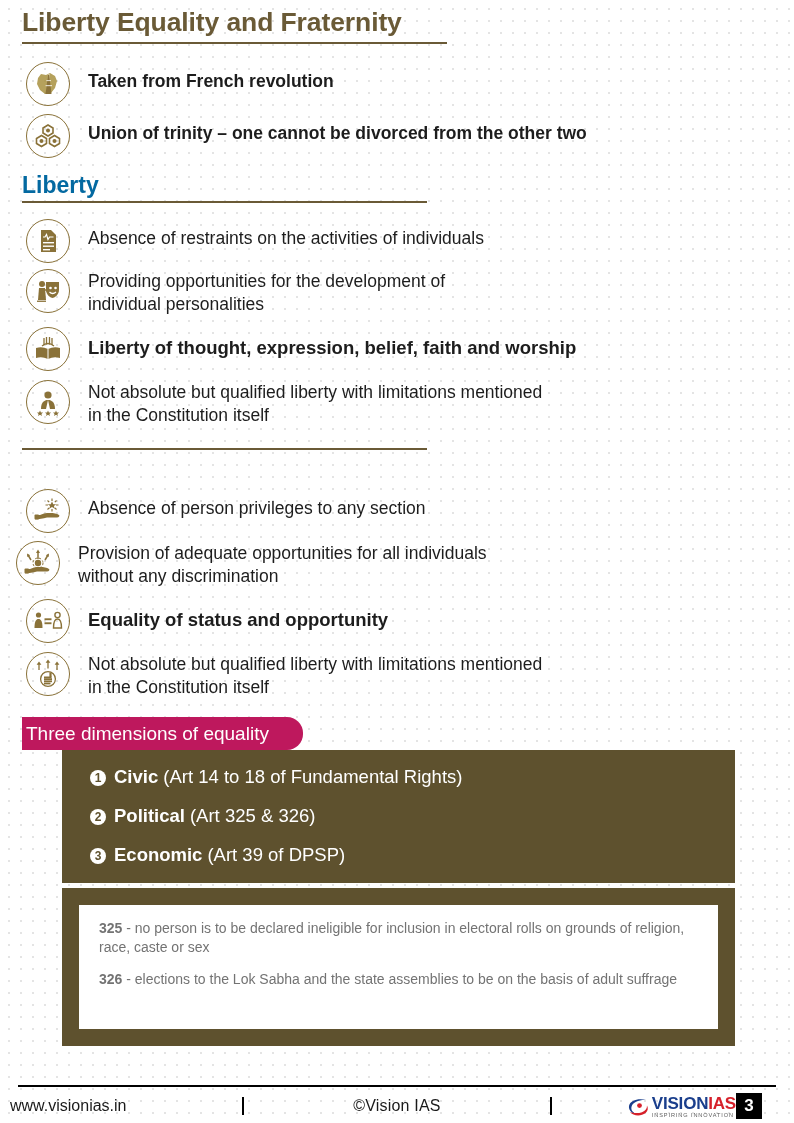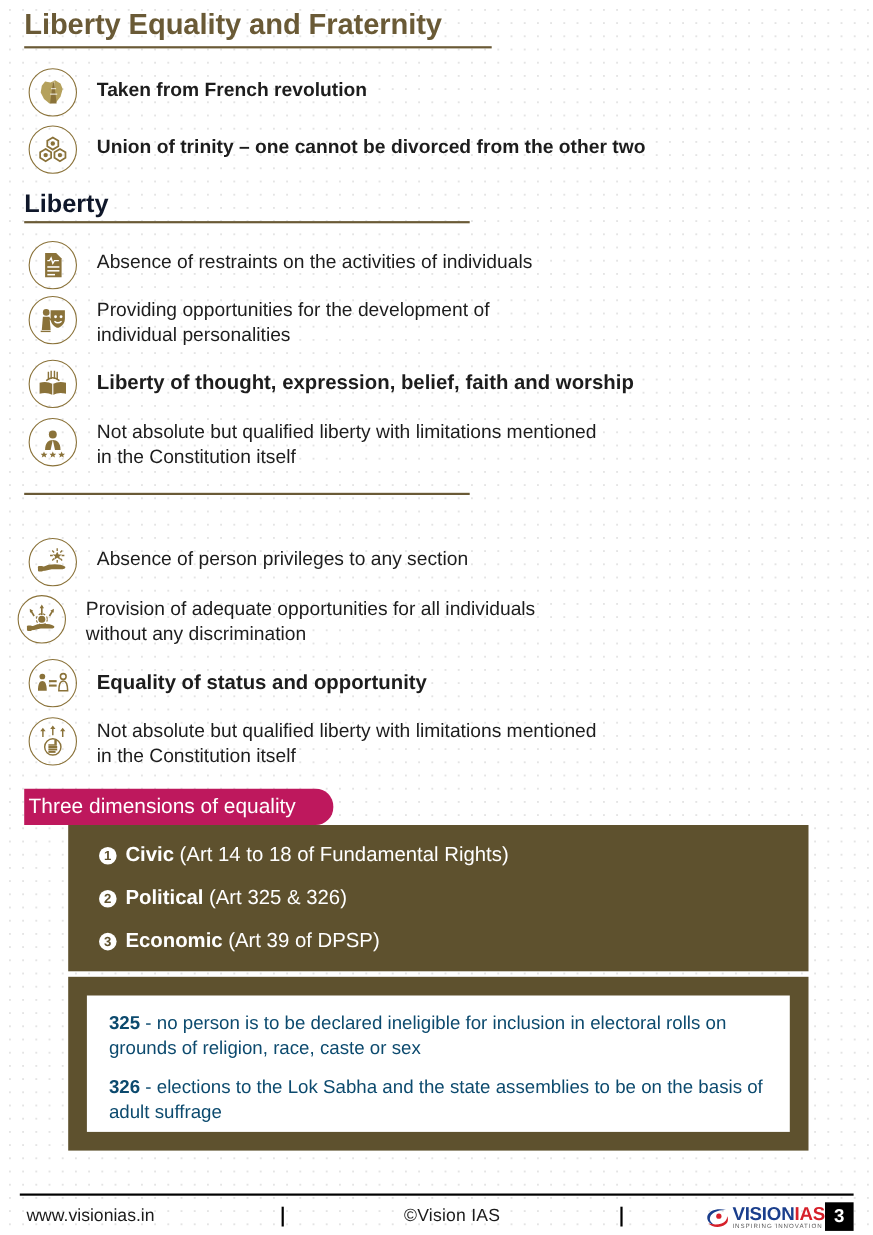--- a/index.html
+++ b/index.html
@@ -50,21 +50,21 @@
 
   
   .section-head-wrap {
     position: absolute;
     left: 22px;
     width: 408px;
   }
   .section-head {
     font-size: 23px;
     font-weight: bold;
-    color: #0f172a;
+    color: #0369a1;
     line-height: 1.1;
     margin: 0;
   }
   .section-rule {
     height: 2px;
     background: #6a5a36;
     margin-top: 3px;
     width: 405px;
   }
 
@@ -170,40 +170,40 @@
     padding: 17px;
   }
   .white-box {
     background: #ffffff;
     width: 100%;
     height: 100%;
     box-sizing: border-box;
     padding: 14px 20px 10px 20px;
   }
   .article-item {
-    font-size: 17px;
+    font-size: 14px;
     line-height: 1.34;
-    color: #0c4a6e;
+    color: #737373;
     margin-bottom: 13px;
   }
   .article-item:last-child { margin-bottom: 0; }
   .article-num { font-weight: bold; }
 
   
   .footer-rule {
     position: absolute;
     left: 18px;
     top: 1085px;
     width: 758px;
     height: 2px;
     background: #000000;
   }
   .footer {
     position: absolute;
-    left: 18px;
+    left: 4px;
     top: 1090px;
     width: 758px;
     height: 32px;
     display: flex;
     align-items: center;
     font-size: 16px;
   }
   .footer-url { width: 232px; padding-left: 6px; }
   .footer-sep { width: 2px; height: 18px; background: #000; }
   .footer-copy { flex: 1; text-align: center; letter-spacing: 0.2px; }

